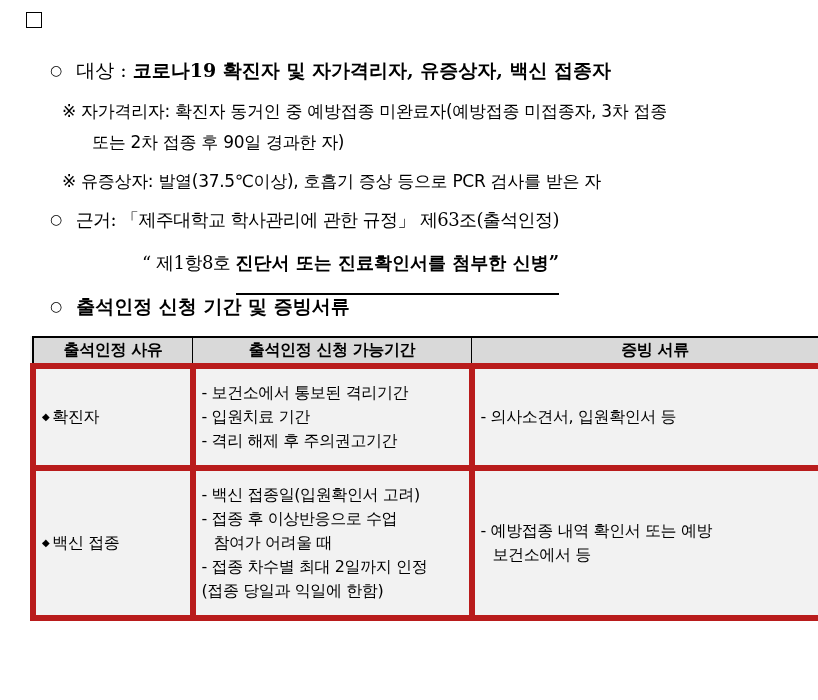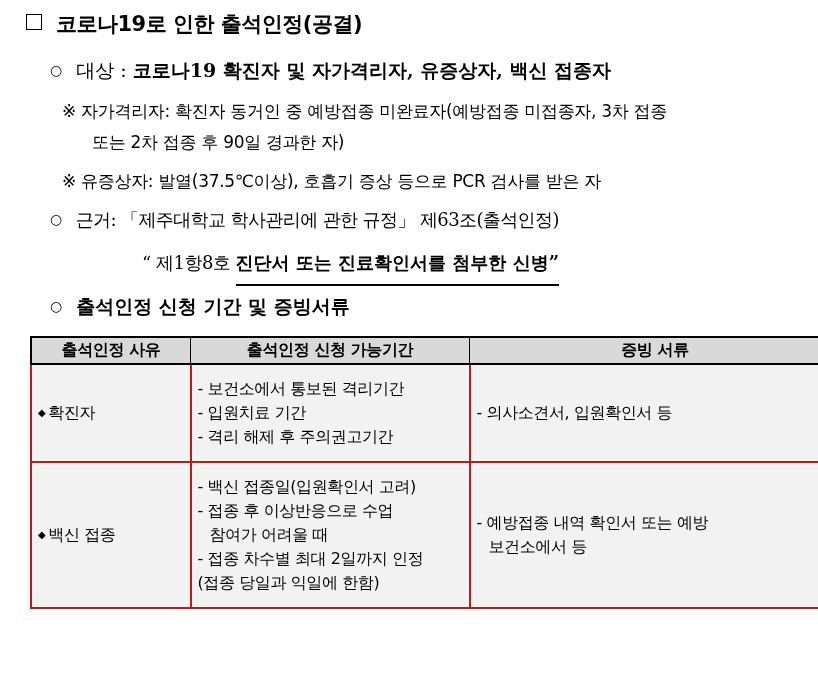--- a/index.html
+++ b/index.html
@@ -11,38 +11,38 @@
     .serif { font-family:"DejaVu Serif","Liberation Serif",serif; }
     .l1 { left:50px; top:58px; font-size:19px; }
     .l1 .bold { font-weight:bold; }
     .circ { display:inline-block; margin-right:14px; font-size:14px; vertical-align:2px; }
     .note { font-size:17px; letter-spacing:-0.3px; }
     .n1 { left:62px; top:100px; }
     .n1b { left:92px; top:131px;text-align:right; }
     .n2 { left:62px; top:170px; }
     .l3 { left:50px; top:208px; font-size:18px; letter-spacing:-0.6px; }
     .l4 { left:142px; top:251px; font-size:18px; letter-spacing:-0.5px; }
-    .l4 .ul { font-weight:bold; border-bottom:2px solid #000; padding-bottom:11px; letter-spacing:0px; }
+    .l4 .ul { font-weight:bold; border-bottom:2px solid #000; padding-bottom:20px; letter-spacing:0px; }
     .l5 { left:50px; top:294px; font-size:19px; font-weight:bold; }
     table.t { position:absolute; left:30px; top:336px; width:812px; border-collapse:collapse;
       border:2.5px solid #000; font-size:16px; letter-spacing:-0.4px; background:#f2f2f2; }
     table.t th { background:#d9d9d9; font-weight:bold; font-size:16px; height:25px; border:1px solid #000;
       border-bottom:2.5px solid #000; padding:0; text-align:center; }
-    table.t td { border:2px solid #b91c1c; padding:12px 6px; vertical-align:middle; line-height:24px; }
+    table.t td { border:6px solid #b91c1c; padding:12px 6px; vertical-align:middle; line-height:24px; }
     .c1 { width:158px; }
     .c2 { width:278px; }
     .sub { font-size:13px; display:block; line-height:20px; padding-left:8px; }
     .dot { font-size:10px; margin-right:3px; vertical-align:2px; }
     .ind { padding-left:12px; display:block; }
   </style>
 </head>
 <body>
 
 <div class="line title">
-  <span class="box"></span><span>코로나19로 인한 출석인정(공결)</span>
+  <span class="box"></span>
 </div>
 
 <div class="line l1 serif">
   <span class="circ">○</span><span>대상 :</span>
   <span class="bold">코로나19 확진자 및 자가격리자, 유증상자, 백신 접종자</span>
 </div>
 
 <div class="line note n1">
   <span>※</span>
   <span>자가격리자: 확진자 동거인 중 예방접종 미완료자(예방접종 미접종자, 3차 접종</span>

